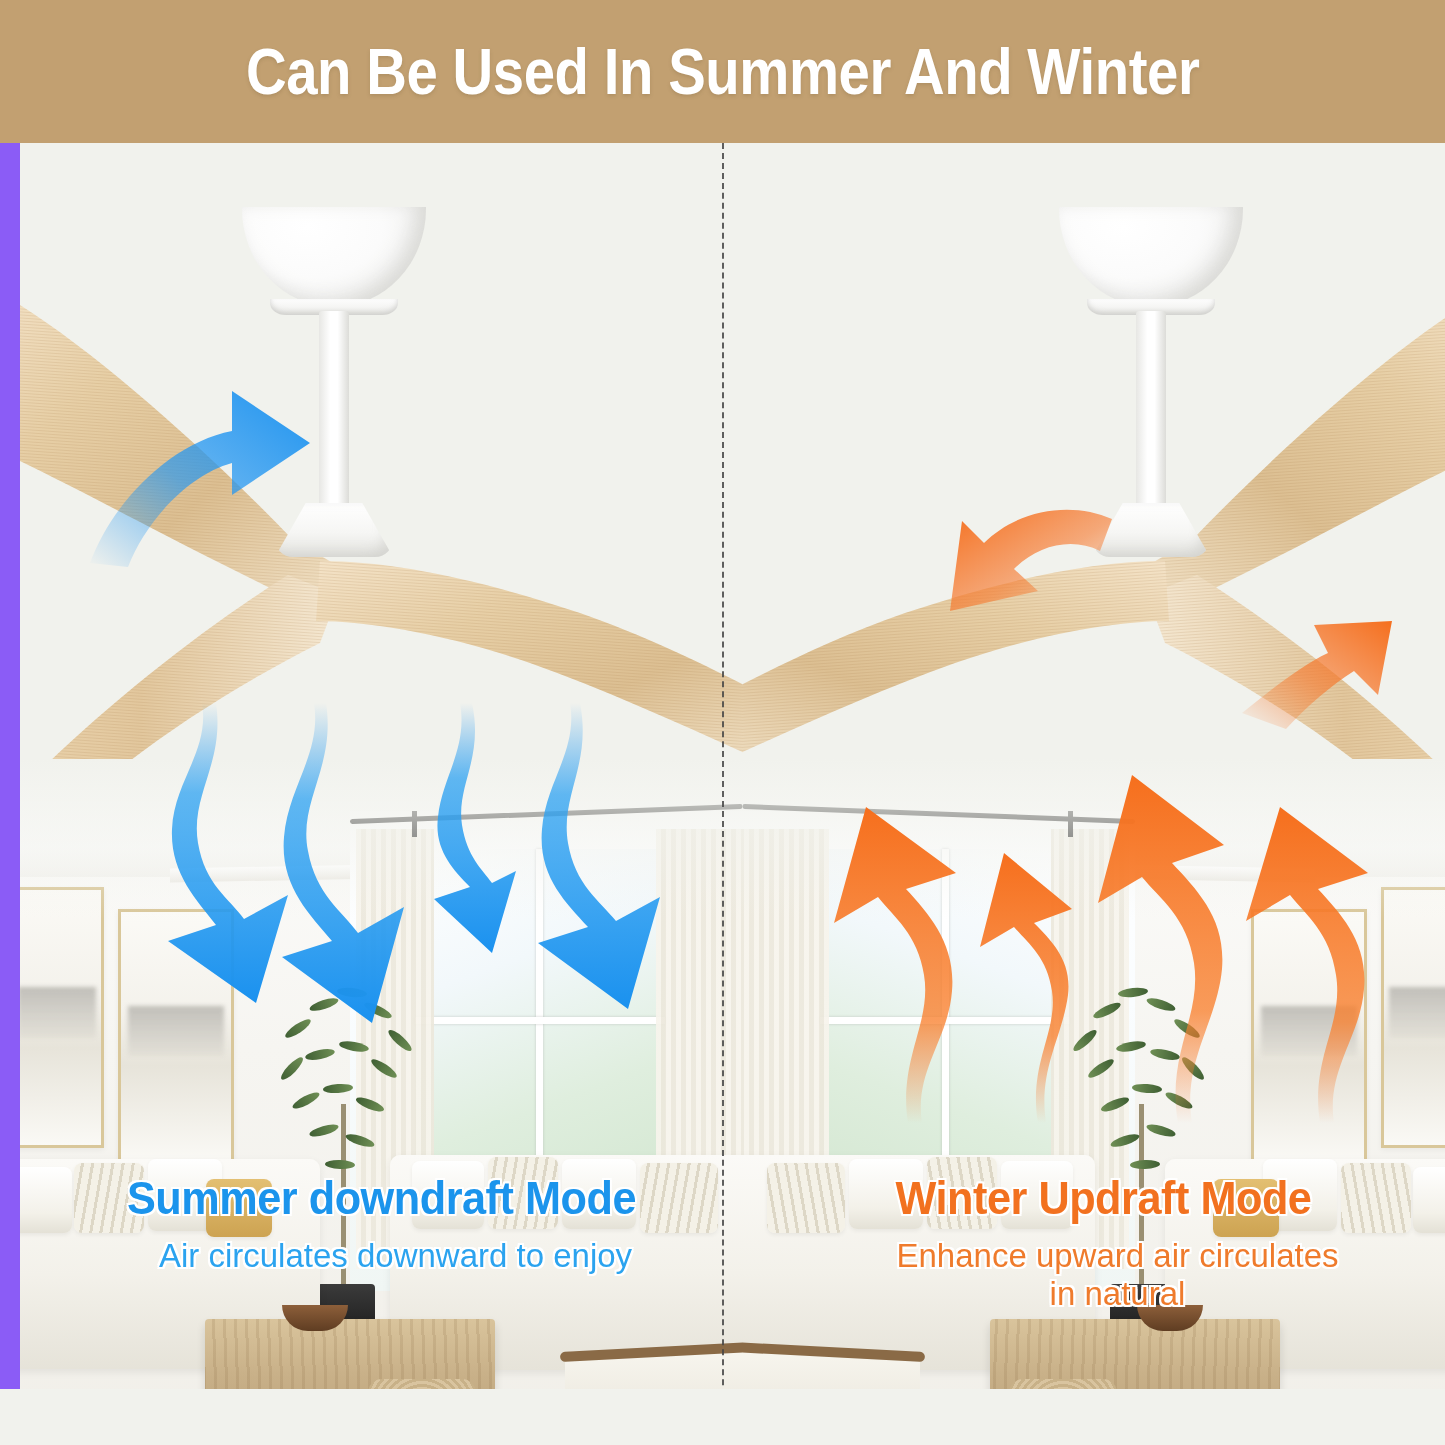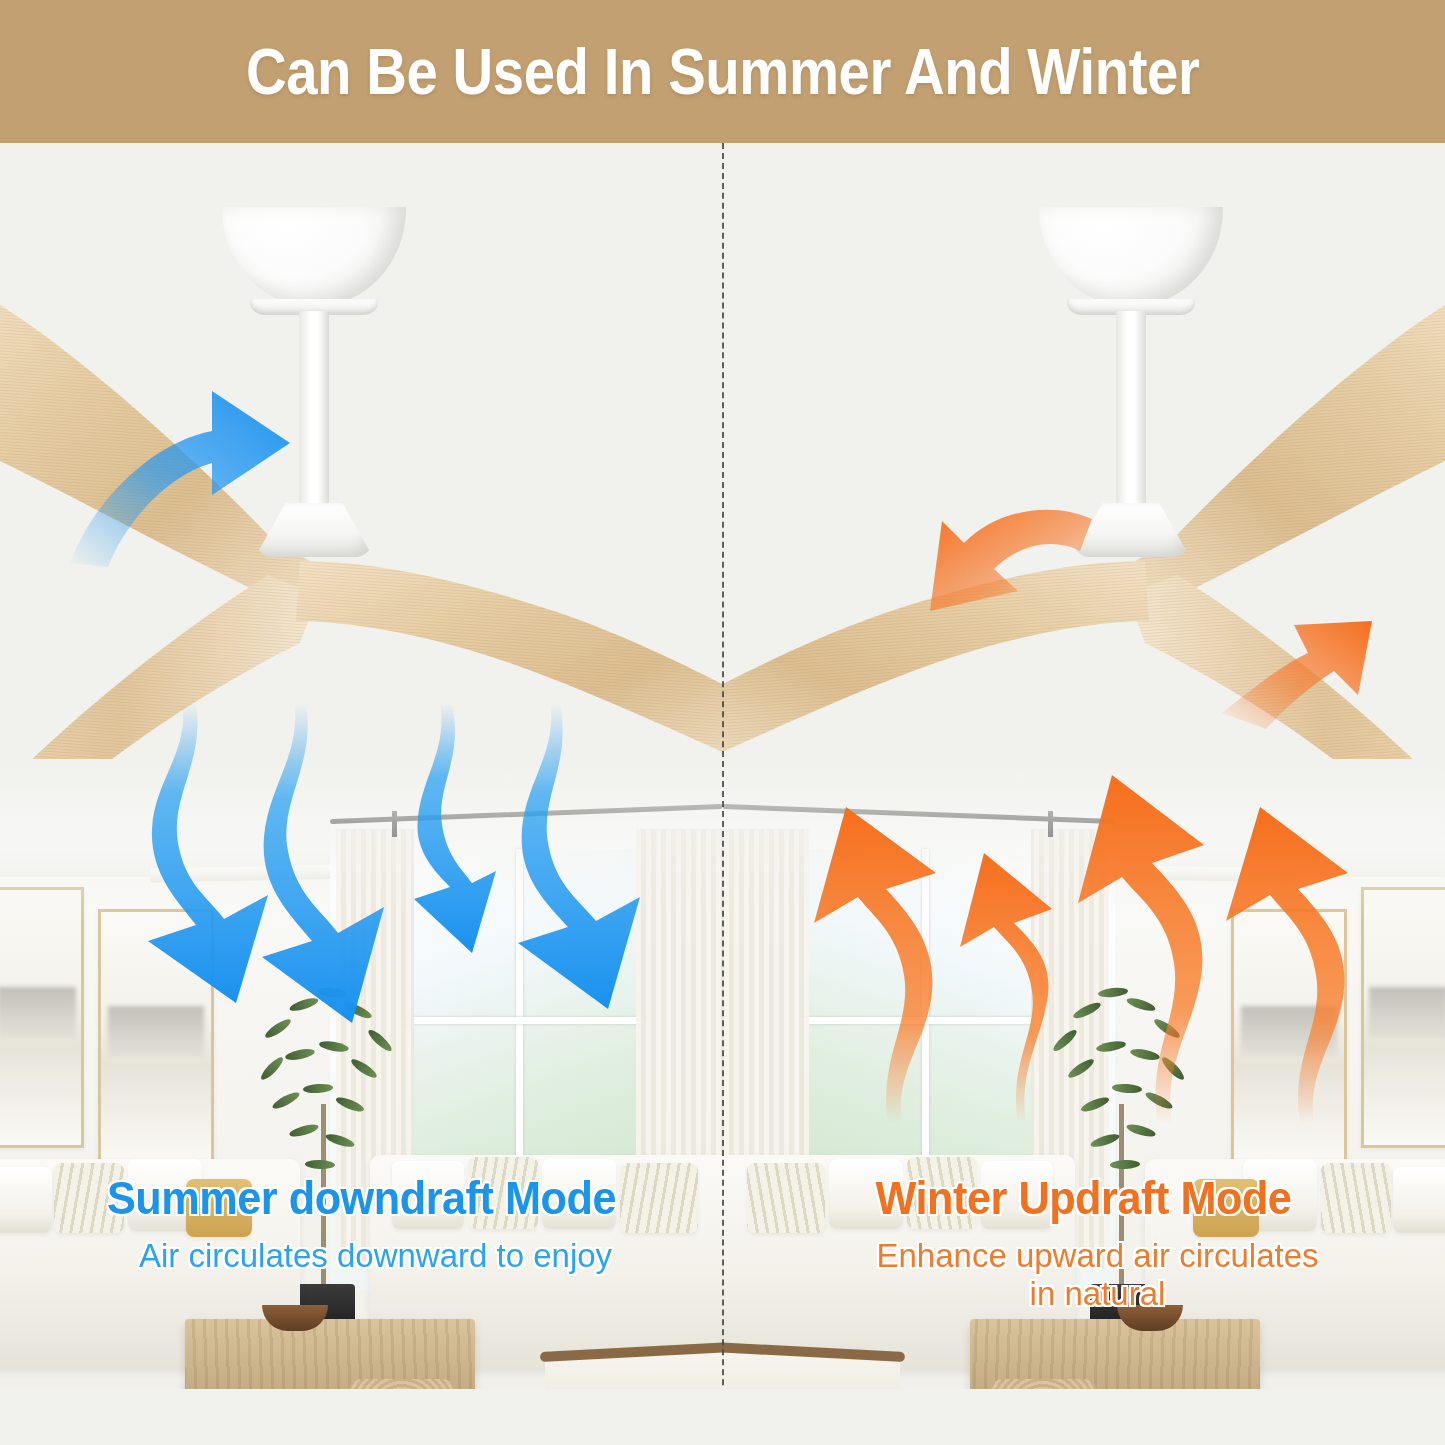--- a/index.html
+++ b/index.html
@@ -17,21 +17,21 @@
   }
   .banner-title{
     color:#ffffff;font-size:64px;font-weight:bold;letter-spacing:-0.5px;
     font-family:"Liberation Sans",sans-serif;
     transform:scaleX(0.88);transform-origin:center;white-space:nowrap;
     text-shadow:0 2px 4px rgba(120,95,60,.25);
   }
 
   
   .panels{position:absolute;left:0;top:143px;width:1445px;height:1302px;}
-  .panel{position:absolute;top:0;width:723px;height:1302px;overflow:hidden;background:#f1f2ed;}
+  .panel{position:absolute;top:0;width:723px;height:1302px;overflow:hidden;background:#f1f2ed;margin-left:20px;}
   .panel.left{left:0;}
   .panel.right{left:722px;}
 
   .divider{
     position:absolute;left:722px;top:143px;width:0;height:1302px;
     border-left:2px dashed #454545;opacity:.85;z-index:40;
   }
 
   
   .fan-scene{position:absolute;left:0;top:0;width:723px;height:680px;overflow:hidden;background:#f1f2ed;}

